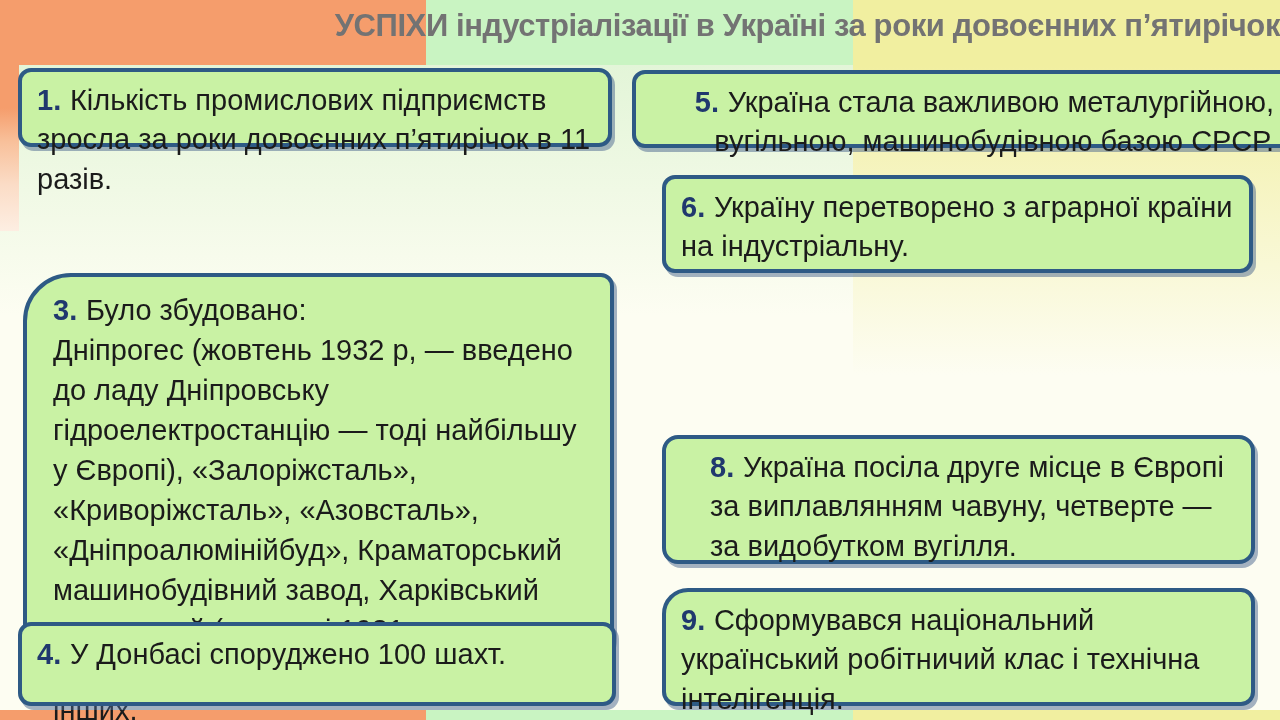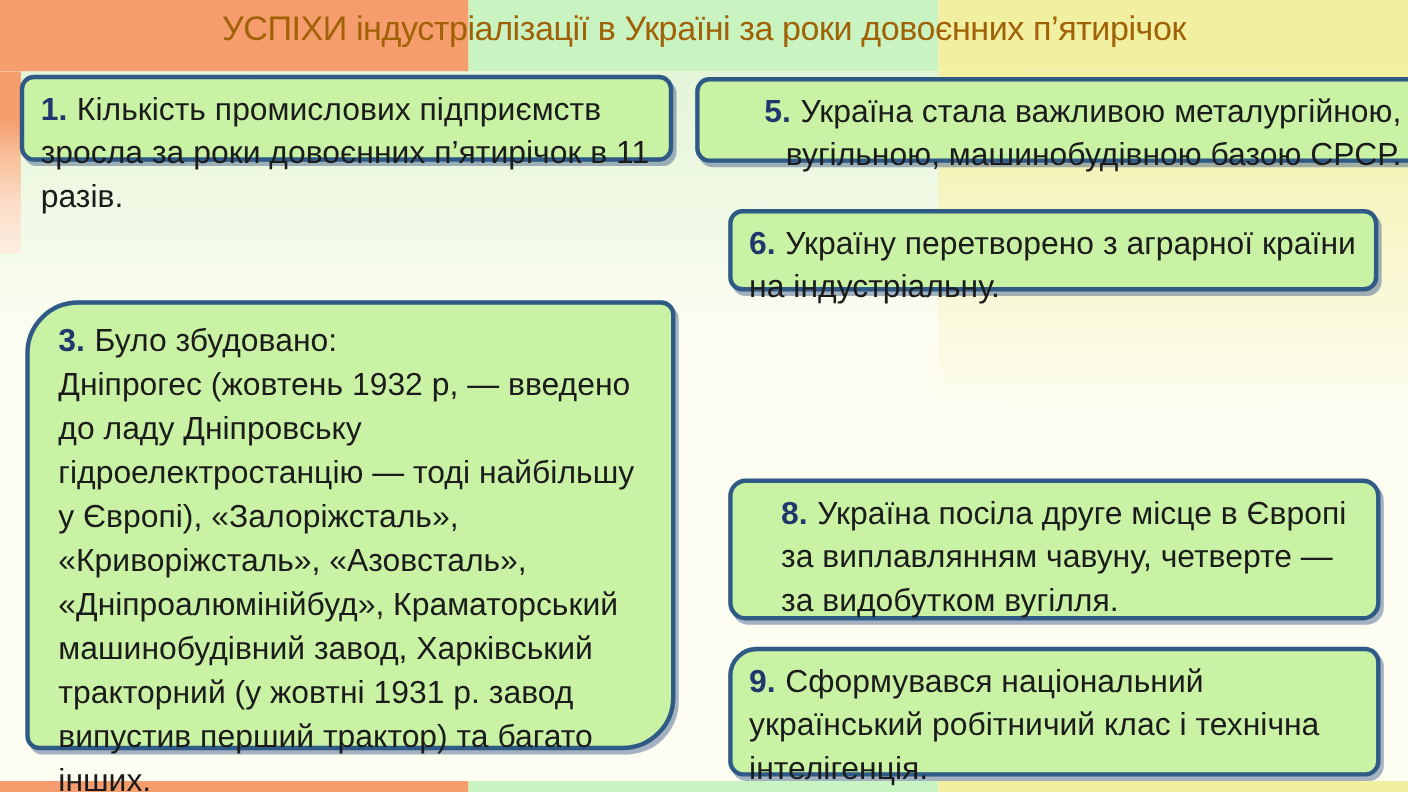--- a/index.html
+++ b/index.html
@@ -15,38 +15,38 @@
   .strip-bot-green{left:426px;top:710px;width:427px;height:10px;background:#c9f4c2;}
   .strip-bot-yellow{left:853px;top:710px;width:427px;height:10px;background:#f1efa0;}
   .wash-green{left:0;top:65px;width:853px;height:250px;
     background:linear-gradient(180deg,#e3f5d8 0%,rgba(253,253,242,0) 100%);}
   .wash-yellow{left:853px;top:65px;width:427px;height:310px;
     background:linear-gradient(180deg,#f1efa0 0%,#f4f2b4 21%,rgba(253,253,242,0) 100%);}
   .peach-col{left:0;top:65px;width:19px;height:166px;
     background:linear-gradient(180deg,#f59d6c 0%,#f59d6c 26%,#f8c09a 46%,#fbdcc6 72%,#fdeee2 100%);}
 
   
-  .title{position:absolute;left:0;top:8px;width:1280px;text-align:center;
-    font-size:31px;font-weight:normal;letter-spacing:-0.4px;color:#a16207;}
+  .title{position:absolute;left:0;top:8px;width:1280px;text-align:right;
+    font-size:31px;font-weight:bold;letter-spacing:-0.4px;color:#737373;}
 
   
   .box{position:absolute;box-sizing:border-box;background:#c9f2a4;
     border:4px solid #2e5a85;border-radius:13px;
     box-shadow:3px 4px 0 rgba(73,102,141,0.5);
     padding:9px 14px 6px 15px;font-size:29px;line-height:1.36;color:#1b1b1b;}
   .num{font-weight:bold;color:#20386e;margin-right:0.3em;}
   .body{white-space:pre-line;}
 
   .b1{left:18px;top:68px;width:594px;height:79px;}
   .b2{left:18px;top:171px;width:595px;height:77px;}
   .b3{left:23px;top:273px;width:591px;height:409px;border-radius:48px 13px 48px 13px;
       padding:13px 14px 6px 26px;line-height:1.38;}
   .b4{left:18px;top:622px;width:598px;height:84px;}
   .b5{left:632px;top:70px;width:660px;height:78px;text-align:right;}
-  .b6{left:662px;top:190px;width:591px;height:75px;}
+  .b6{left:662px;top:175px;width:591px;height:98px;}
   .b7{left:662px;top:294px;width:593px;height:126px;}
   .b8{left:662px;top:435px;width:593px;height:129px;border-radius:16px;padding-left:44px;}
   .b9{left:662px;top:588px;width:593px;height:118px;border-radius:26px 14px 14px 14px;}
 </style>
 </head>
 <body>
 
 <div id="slide">
 
   <div class="bg strip-top-orange"></div>
@@ -61,20 +61,23 @@
 
   <div class="title">УСПІХИ індустріалізації в Україні за роки довоєнних п’ятирічок</div>
 
   <div class="box b1">
     <span class="num">1.</span><span class="body">Кількість промислових підприємств зросла за роки довоєнних п’ятирічок в 11 разів.</span>
   </div>
   <div class="box b3">
     <span class="num">3.</span><span class="body">Було збудовано:
 Дніпрогес (жовтень 1932 р, — введено до ладу Дніпровську гідроелектростанцію — тоді найбільшу у Європі), «Залоріжсталь», «Криворіжсталь», «Азовсталь», «Дніпроалюмінійбуд», Краматорський машинобудівний завод, Харківський тракторний (у жовтні 1931 р. завод випустив перший трактор) та багато інших.</span>
   </div>
+  <div class="box b4">
+    <span class="num">4.</span><span class="body">У Донбасі споруджено 100 шахт.</span>
+  </div>
 
   <div class="box b5">
     <span class="num">5.</span><span class="body">Україна стала важливою металургійною, вугільною, машинобудівною базою СРСР.</span>
   </div>
   <div class="box b6">
     <span class="num">6.</span><span class="body">Україну перетворено з аграрної країни на індустріальну.</span>
   </div>
   <div class="box b8">
     <span class="num">8.</span><span class="body">Україна посіла друге місце в Європі
 за виплавлянням чавуну, четверте — за видобутком вугілля.</span>

